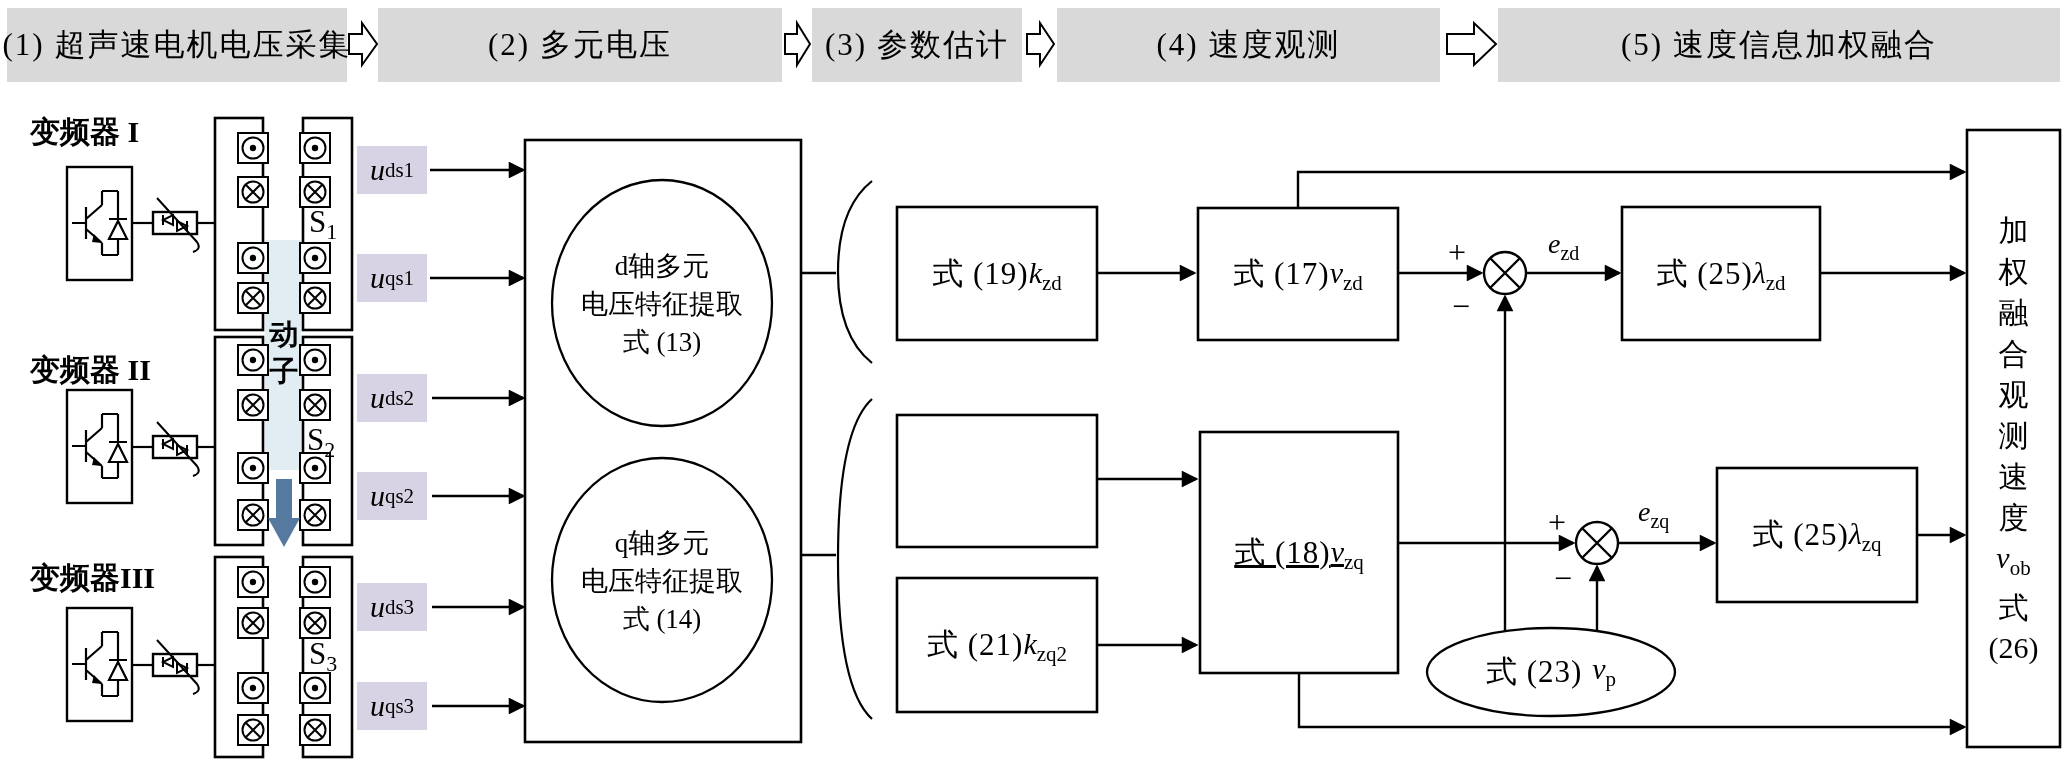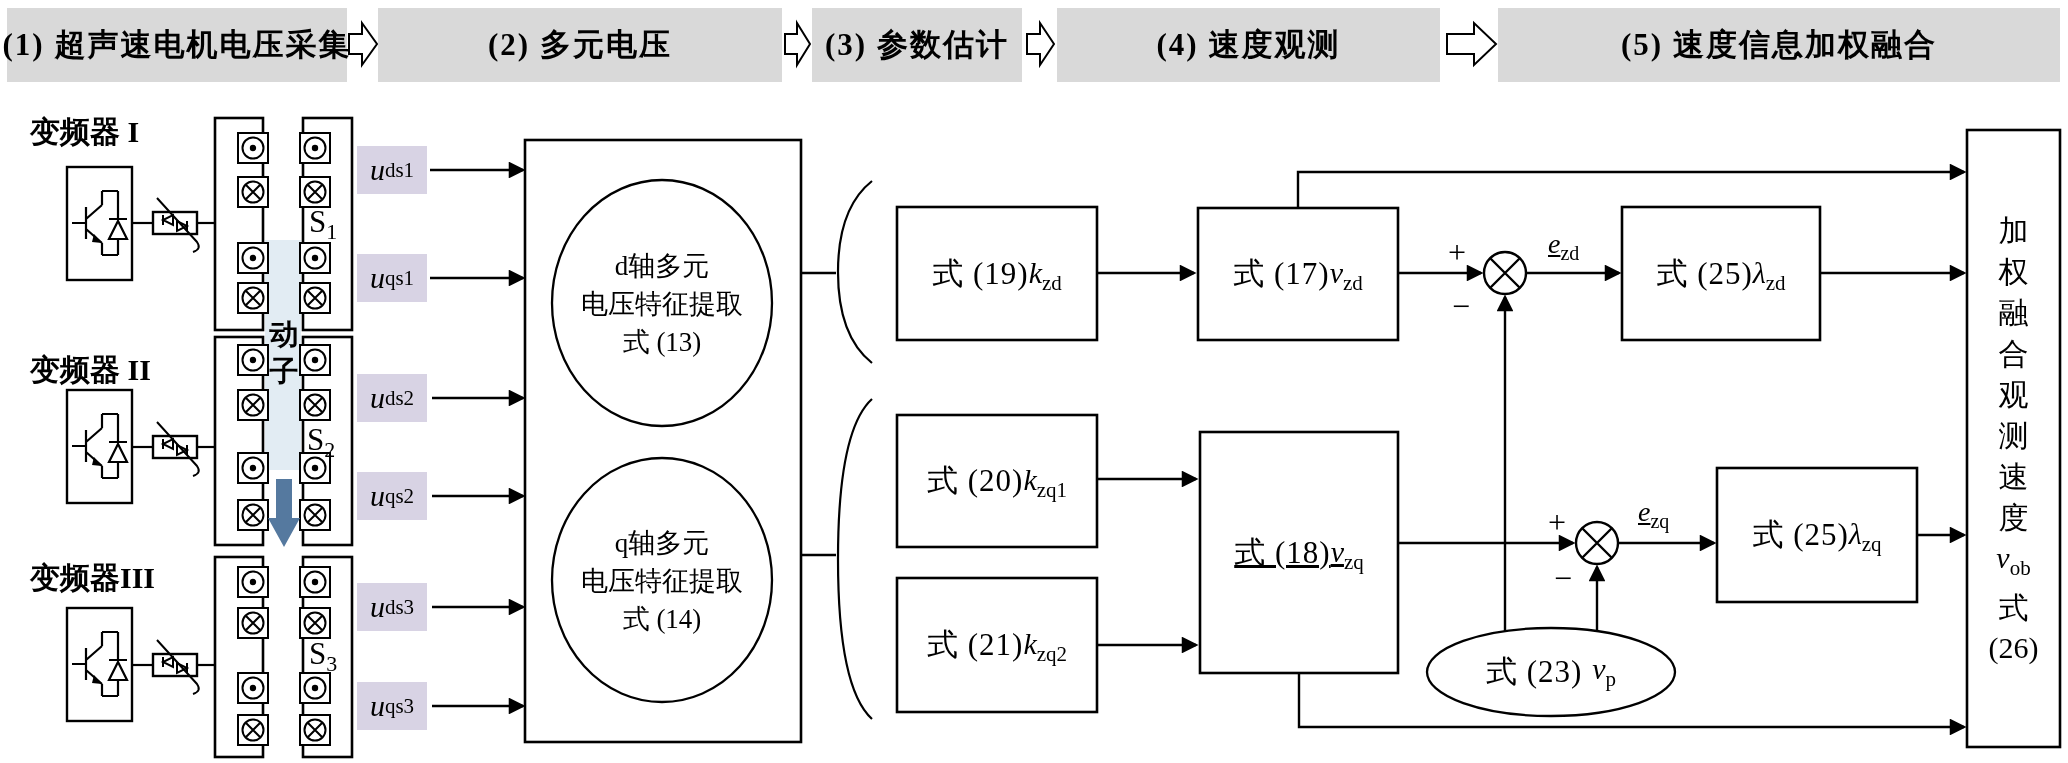--- a/index.html
+++ b/index.html
@@ -1,36 +1,36 @@
 <!DOCTYPE html>
 <html><head>
 <meta charset="utf-8">
 <style>
   html,body{margin:0;padding:0;background:#fff;}
   #stage{position:relative;width:2068px;height:763px;background:#fff;overflow:hidden;
          font-family:"Liberation Serif","DejaVu Serif",serif;color:#000;}
   #stage svg{position:absolute;left:0;top:0;}
   .abs{position:absolute;}
   .banner-seg{top:8px;height:74px;background:#d9d9d9;display:flex;align-items:center;justify-content:center;
-              font-size:31px;font-weight:700;letter-spacing:2px;white-space:nowrap;}
+              font-size:31px;font-weight:400;letter-spacing:2px;white-space:nowrap;}
   .inv-label{font-size:30px;font-weight:700;white-space:nowrap;}
   .s-label{font-size:31px;white-space:nowrap;}
   .s-label sub{font-size:22px;}
   .vlabel{width:70px;height:48px;background:#d8d3e4;display:flex;align-items:center;justify-content:center;
           font-size:30px;white-space:nowrap;}
   .vlabel sub,.m-sub{font-size:21px;}
   .vert{width:32px;word-break:break-all;line-height:41px;font-size:30px;text-align:center;}
   .mover-label{width:30px;word-break:break-all;line-height:37px;font-size:29px;font-weight:700;text-align:center;}
   .ell-text{display:flex;flex-direction:column;align-items:center;justify-content:center;text-align:center;
             font-size:27px;line-height:38px;white-space:nowrap;}
   .eqtext{display:flex;flex-direction:row;align-items:center;justify-content:center;text-align:center;white-space:nowrap;}
   .eqtitle{font-size:31px;letter-spacing:1px;}
   .eqsym{font-size:30px;margin-top:4px;}
   .eqsym sub{font-size:21px;}
-  .sig{font-size:28px;white-space:nowrap;text-decoration:underline;}
+  .sig{font-size:28px;white-space:nowrap;}
   .sig sub{font-size:20px;}
   .pm{font-size:32px;line-height:1;}
   .fusion-text{display:flex;flex-direction:column;align-items:center;justify-content:center;}
   .fusion-line{font-size:30px;line-height:40px;white-space:nowrap;}
   .fusion-line sub{font-size:21px;}
   i{font-style:italic;}
 </style>
 </head>
 <body>
 
@@ -276,24 +276,20 @@
   <div class="abs ell-text" style="left:552px;top:522px;width:220px;height:118px;">
     <div>q轴多元</div>
     <div>电压特征提取</div>
     <div>式 (14)</div>
   </div>
 
   <div class="abs eqtext" style="left:897px;top:207px;width:200px;height:133px;">
     <div class="eqtitle">式 (19)</div>
     <div class="eqsym"><i>k</i><sub>zd</sub></div>
   </div>
-  <div class="abs eqtext" style="left:897px;top:415px;width:200px;height:132px;">
-    <div class="eqtitle">式 (20)</div>
-    <div class="eqsym"><i>k</i><sub>zq1</sub></div>
-  </div>
   <div class="abs eqtext" style="left:897px;top:578px;width:200px;height:134px;border-radius:11px;">
     <div class="eqtitle">式 (21)</div>
     <div class="eqsym"><i>k</i><sub>zq2</sub></div>
   </div>
   <div class="abs eqtext" style="left:1198px;top:208px;width:200px;height:132px;">
     <div class="eqtitle">式 (17)</div>
     <div class="eqsym"><i>v</i><sub>zd</sub></div>
   </div>
   <div class="abs eqtext" style="left:1200px;top:432px;width:198px;height:241px;text-decoration:underline;">
     <div class="eqtitle">式 (18)</div>

